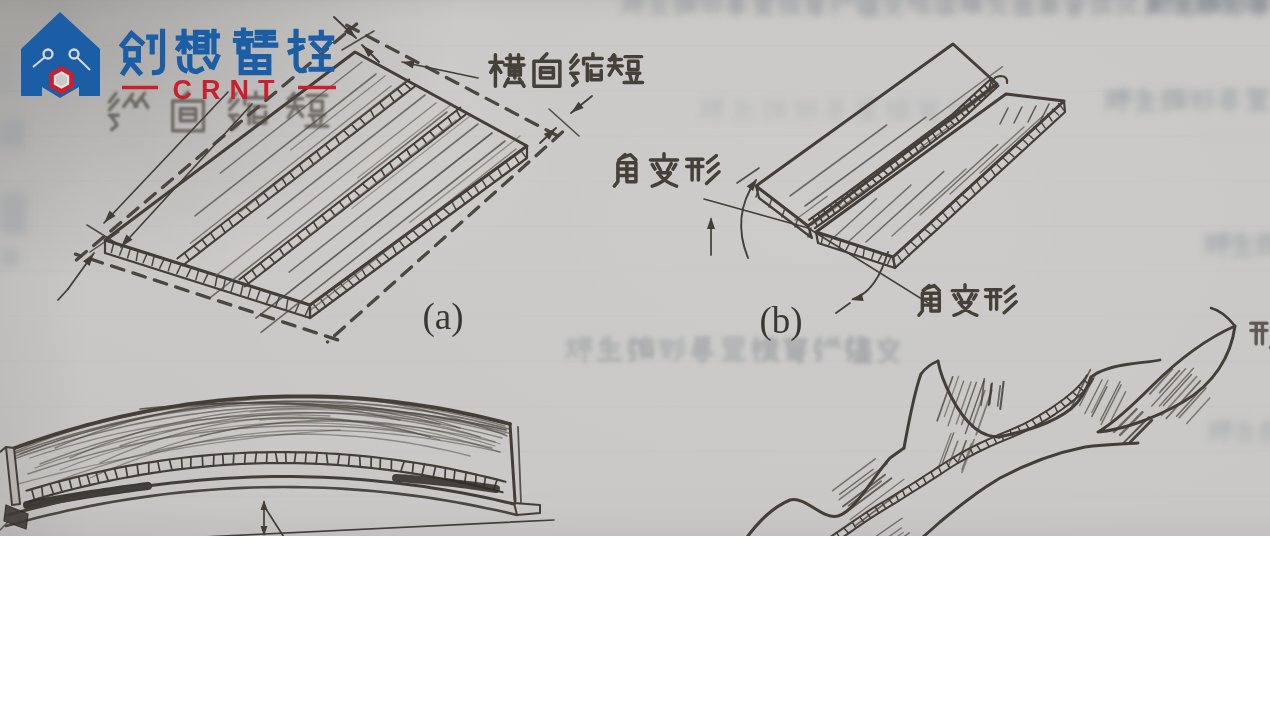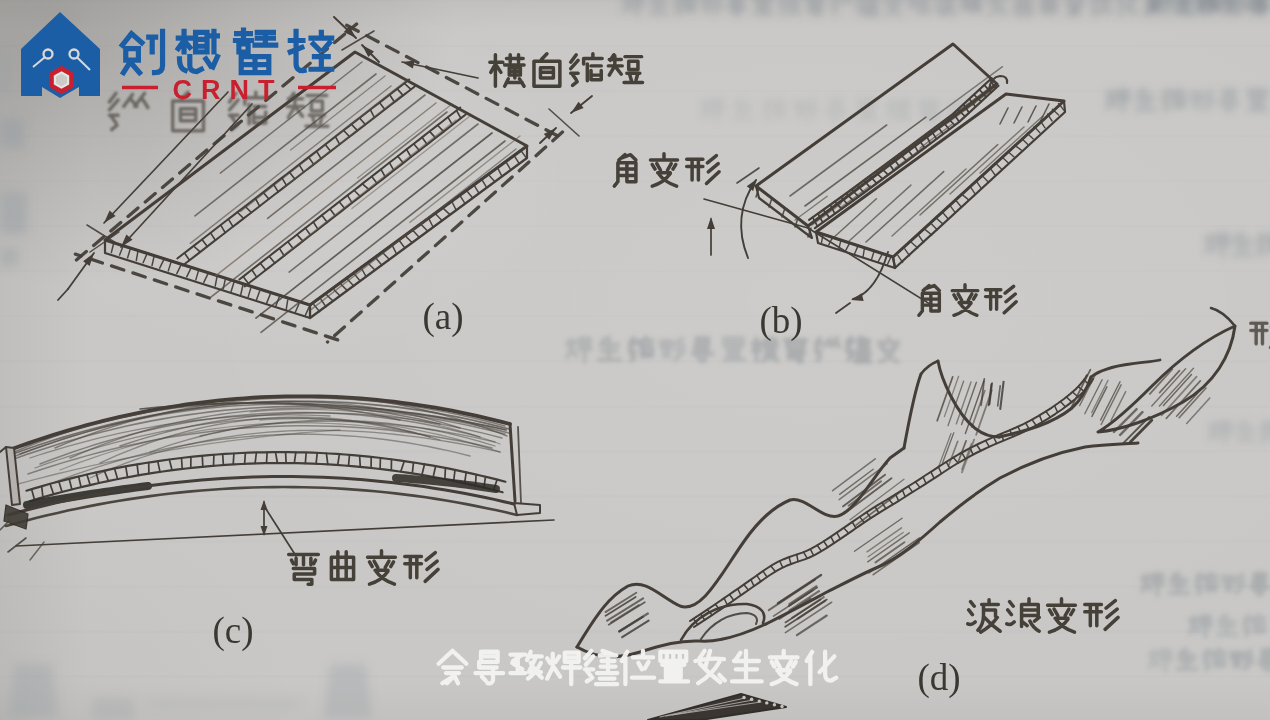--- a/index.html
+++ b/index.html
@@ -1,15 +1,15 @@
 <!DOCTYPE html>
 <html><head><meta charset="utf-8">
 <style>
 html,body{margin:0;padding:0;}
-#wrap{position:relative;width:1270px;height:720px;overflow:hidden;
+#wrap{position:relative;width:1270px;height:536px;overflow:hidden;
 background:
 radial-gradient(ellipse 560px 380px at 5% 3%, rgba(52,48,44,0.23), rgba(52,48,44,0) 70%),
 radial-gradient(ellipse 420px 280px at 23% 24%, rgba(255,255,255,0.09), rgba(255,255,255,0) 70%),
 radial-gradient(ellipse 900px 520px at 64% 42%, rgba(255,255,255,0.07), rgba(255,255,255,0) 75%),
 radial-gradient(ellipse 440px 330px at 0% 100%, rgba(62,58,54,0.04), rgba(62,58,54,0) 70%),
 linear-gradient(90deg, rgba(66,62,58,0.07), rgba(66,62,58,0) 7%),
 linear-gradient(180deg, rgba(88,86,82,0.07), rgba(88,86,82,0) 4%),
 linear-gradient(180deg, rgba(0,0,0,0) 94%, rgba(70,68,64,0.05)),
 repeating-linear-gradient(180deg, rgba(128,132,136,0.03) 0 2.5px, rgba(128,132,136,0) 2.5px 45px),
 #c9c8c6;

